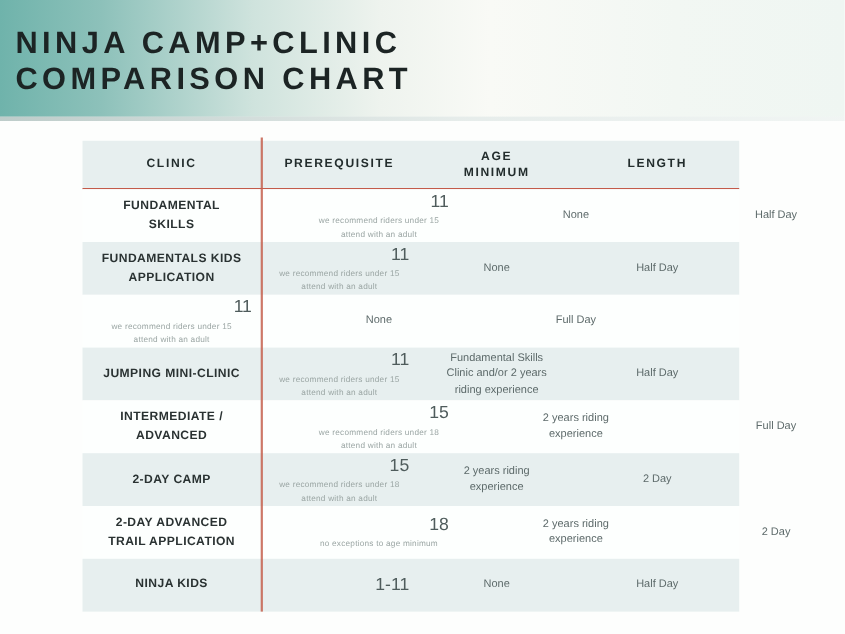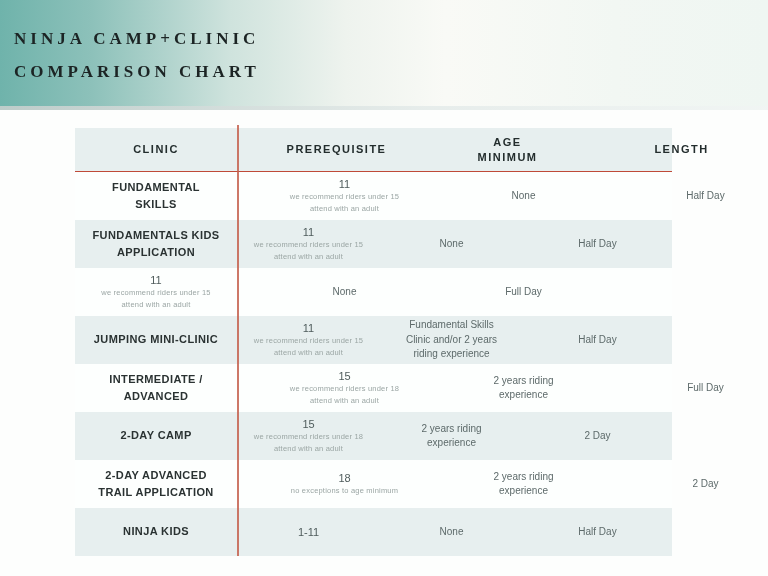--- a/index.html
+++ b/index.html
@@ -17,55 +17,54 @@
       #6fb3ab 0%, #8dc1ba 12%, #cfe3dd 30%, #eef3ee 45%,
       #f9faf6 58%, #f2f7f3 80%, #eff6f2 100%);
   }
   .title-band::after {
     content:""; position:absolute; left:0; bottom:-4px; width:100%; height:4px;
     background:linear-gradient(to right,
       rgba(120,150,146,0.48), rgba(150,175,170,0.22) 55%, rgba(165,190,185,0.14));
   }
   .page-title {
     position:absolute; left:14px; top:22px;
-    font-family:Liberation Serif, serif;
-    font-weight:bold; font-size:17px; line-height:33px;
+    font-family:Liberation Sans, sans-serif;
+    font-weight:bold; font-size:28px; line-height:33px;
     letter-spacing:4px; color:#1c2424;
     white-space:pre-line;
   }
 
   
   .table {
     position:absolute; left:75px; top:128px; width:597px;
   }
   .grid-row {
     display:grid;
     grid-template-columns:162px 143px 143px 149px;
     align-items:center;
   }
   .thead {
     height:44px; background:#e7efef;
     border-bottom:1.5px solid #bf4a38;
-    gap:28px;
   }
   .th {
     text-align:center; font-weight:bold; font-size:11px;
     letter-spacing:1.5px; color:#232d2d; line-height:1.35;
     white-space:pre-line;
   }
   .trow { height:48px; }
   .trow.alt { background:#e7efef; }
   .trow.plain { background:#fdfffe;gap:36px; }
 
   .cell { text-align:center; padding:2px 8px; }
   .clinic {
     font-weight:bold; font-size:11px; letter-spacing:0.4px;
     color:#2a3232; line-height:1.55; white-space:pre-line;
   }
-  .age-num { font-size:11px; color:#4f5c5c; line-height:1.3; }
+  .age-num { font-size:16px; color:#4f5c5c; line-height:1.3;text-align:right; }
   .age-note {
     font-size:7.5px; color:#9ba6a4; letter-spacing:0.2px;
     line-height:1.6; white-space:pre-line;
   }
   .val {
     font-size:10px; color:#5d6a6a; line-height:1.45; white-space:pre-line;
   }
 
   .v-accent {
     position:absolute; left:162px; top:-3px; width:1.5px; height:431px;

